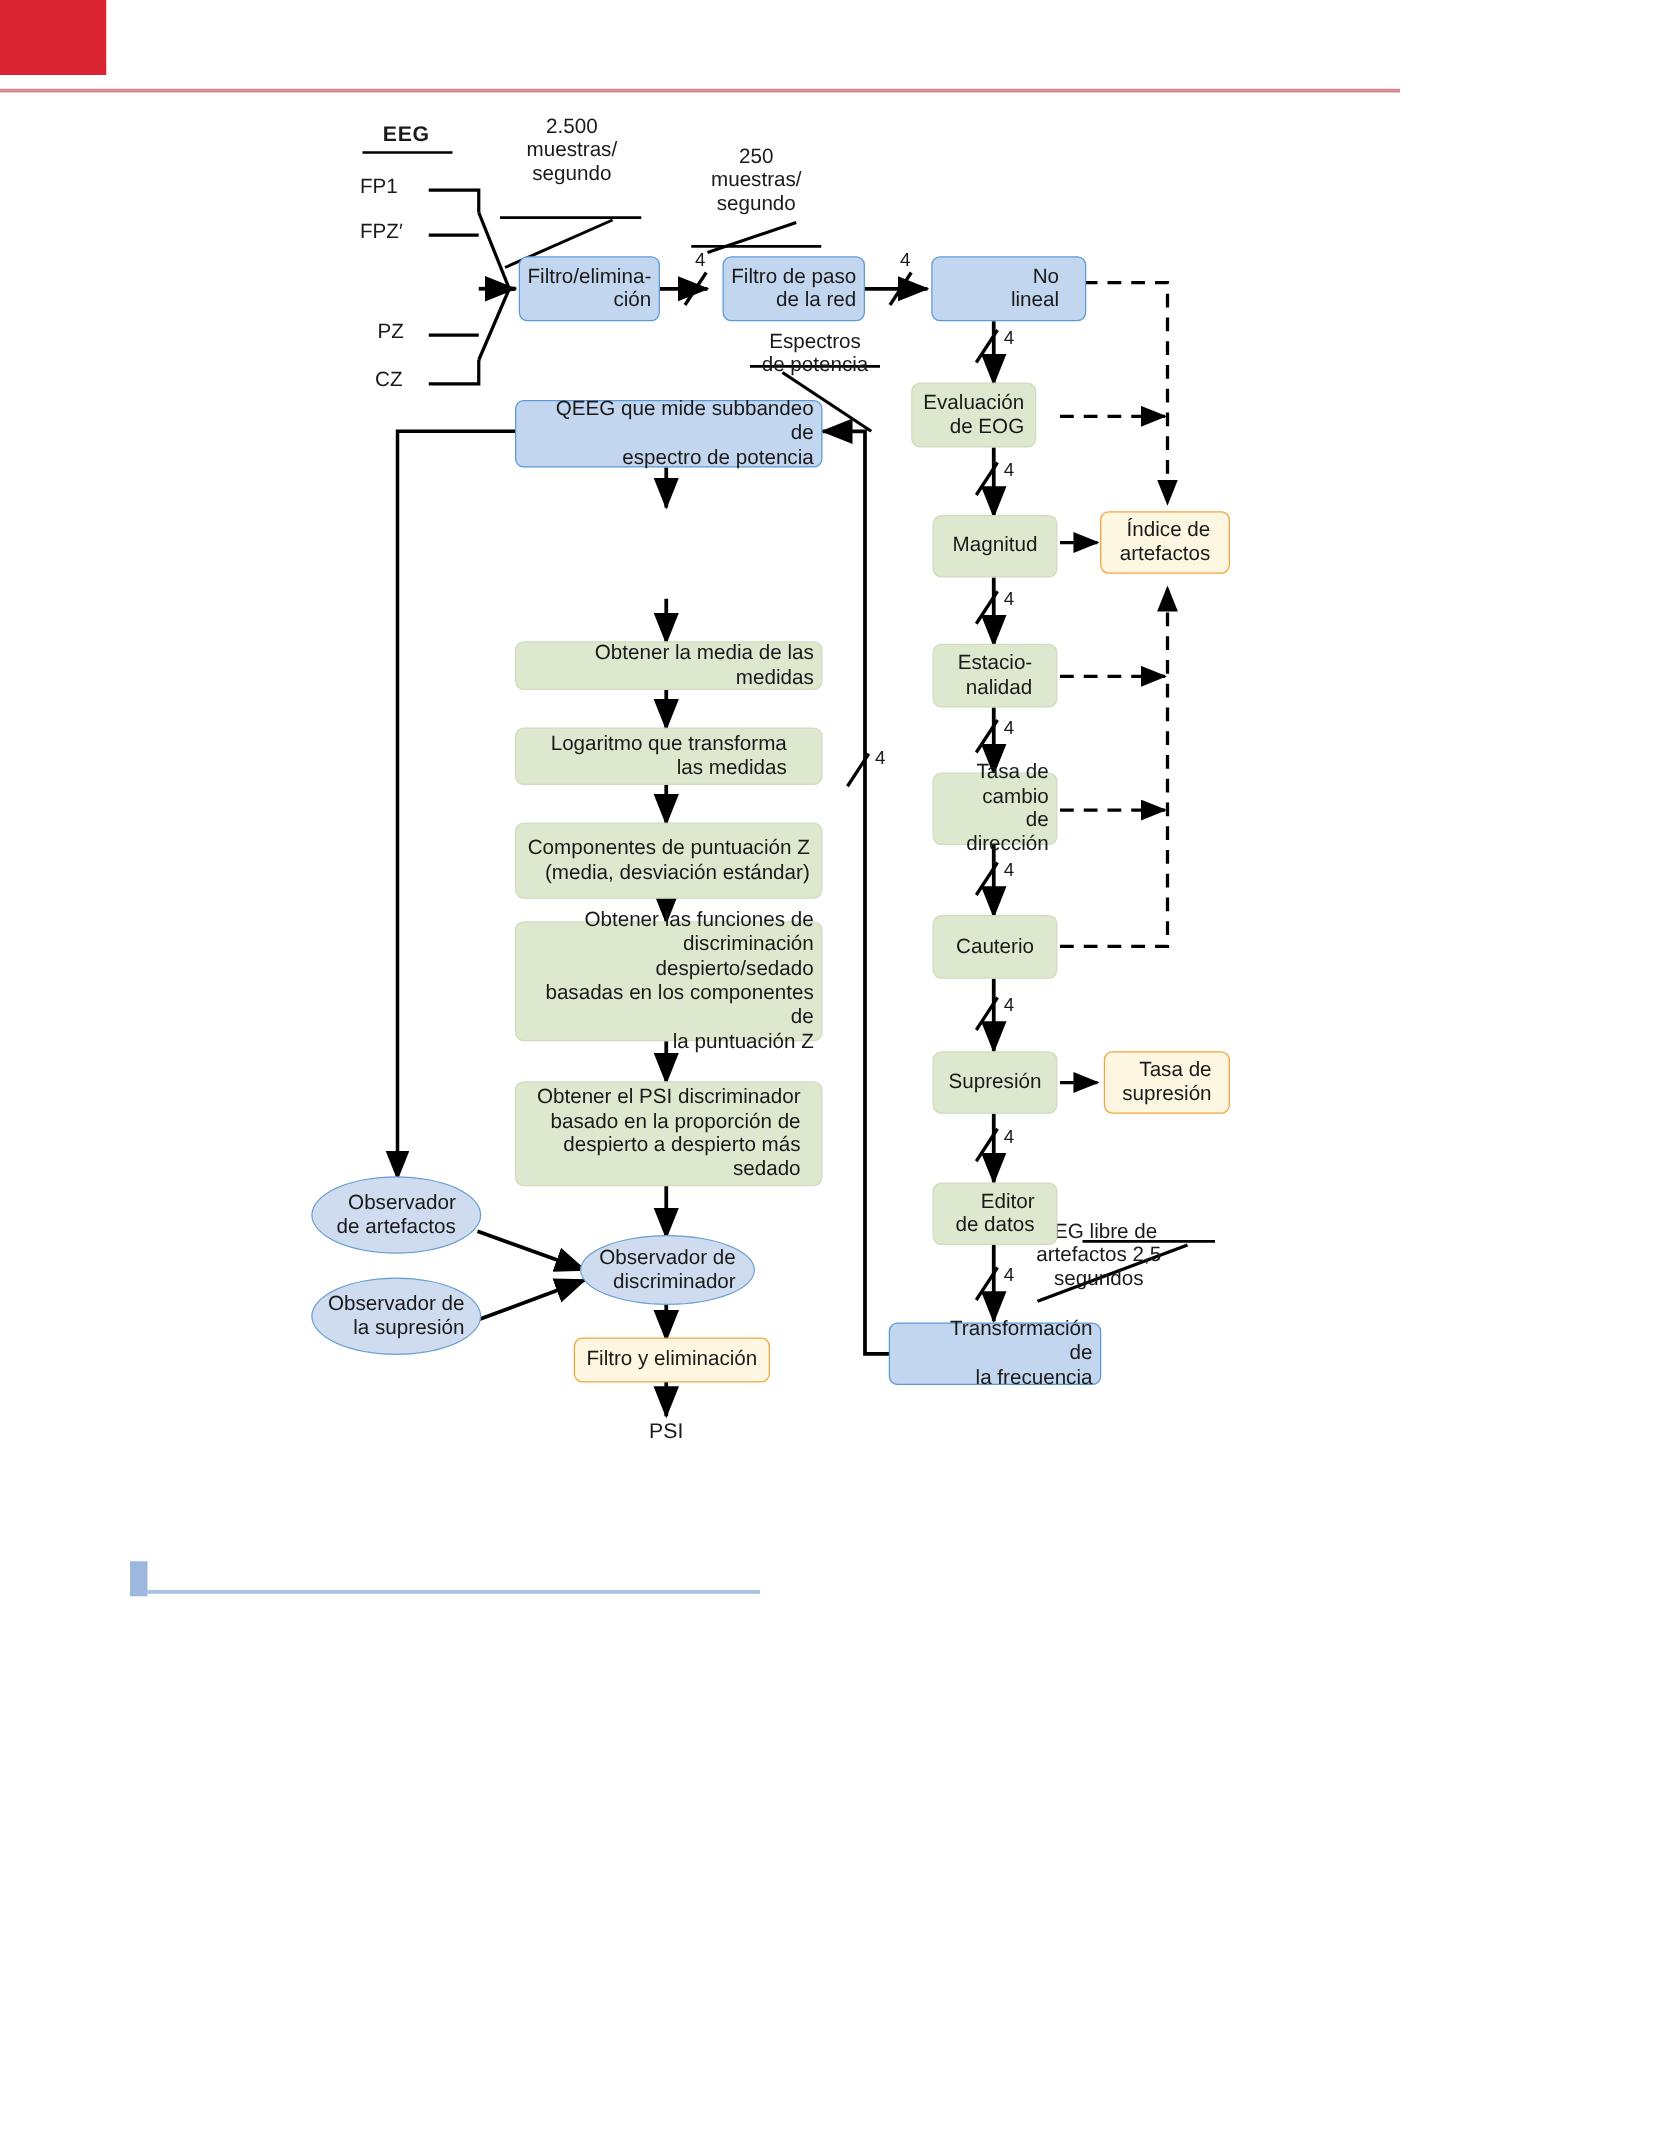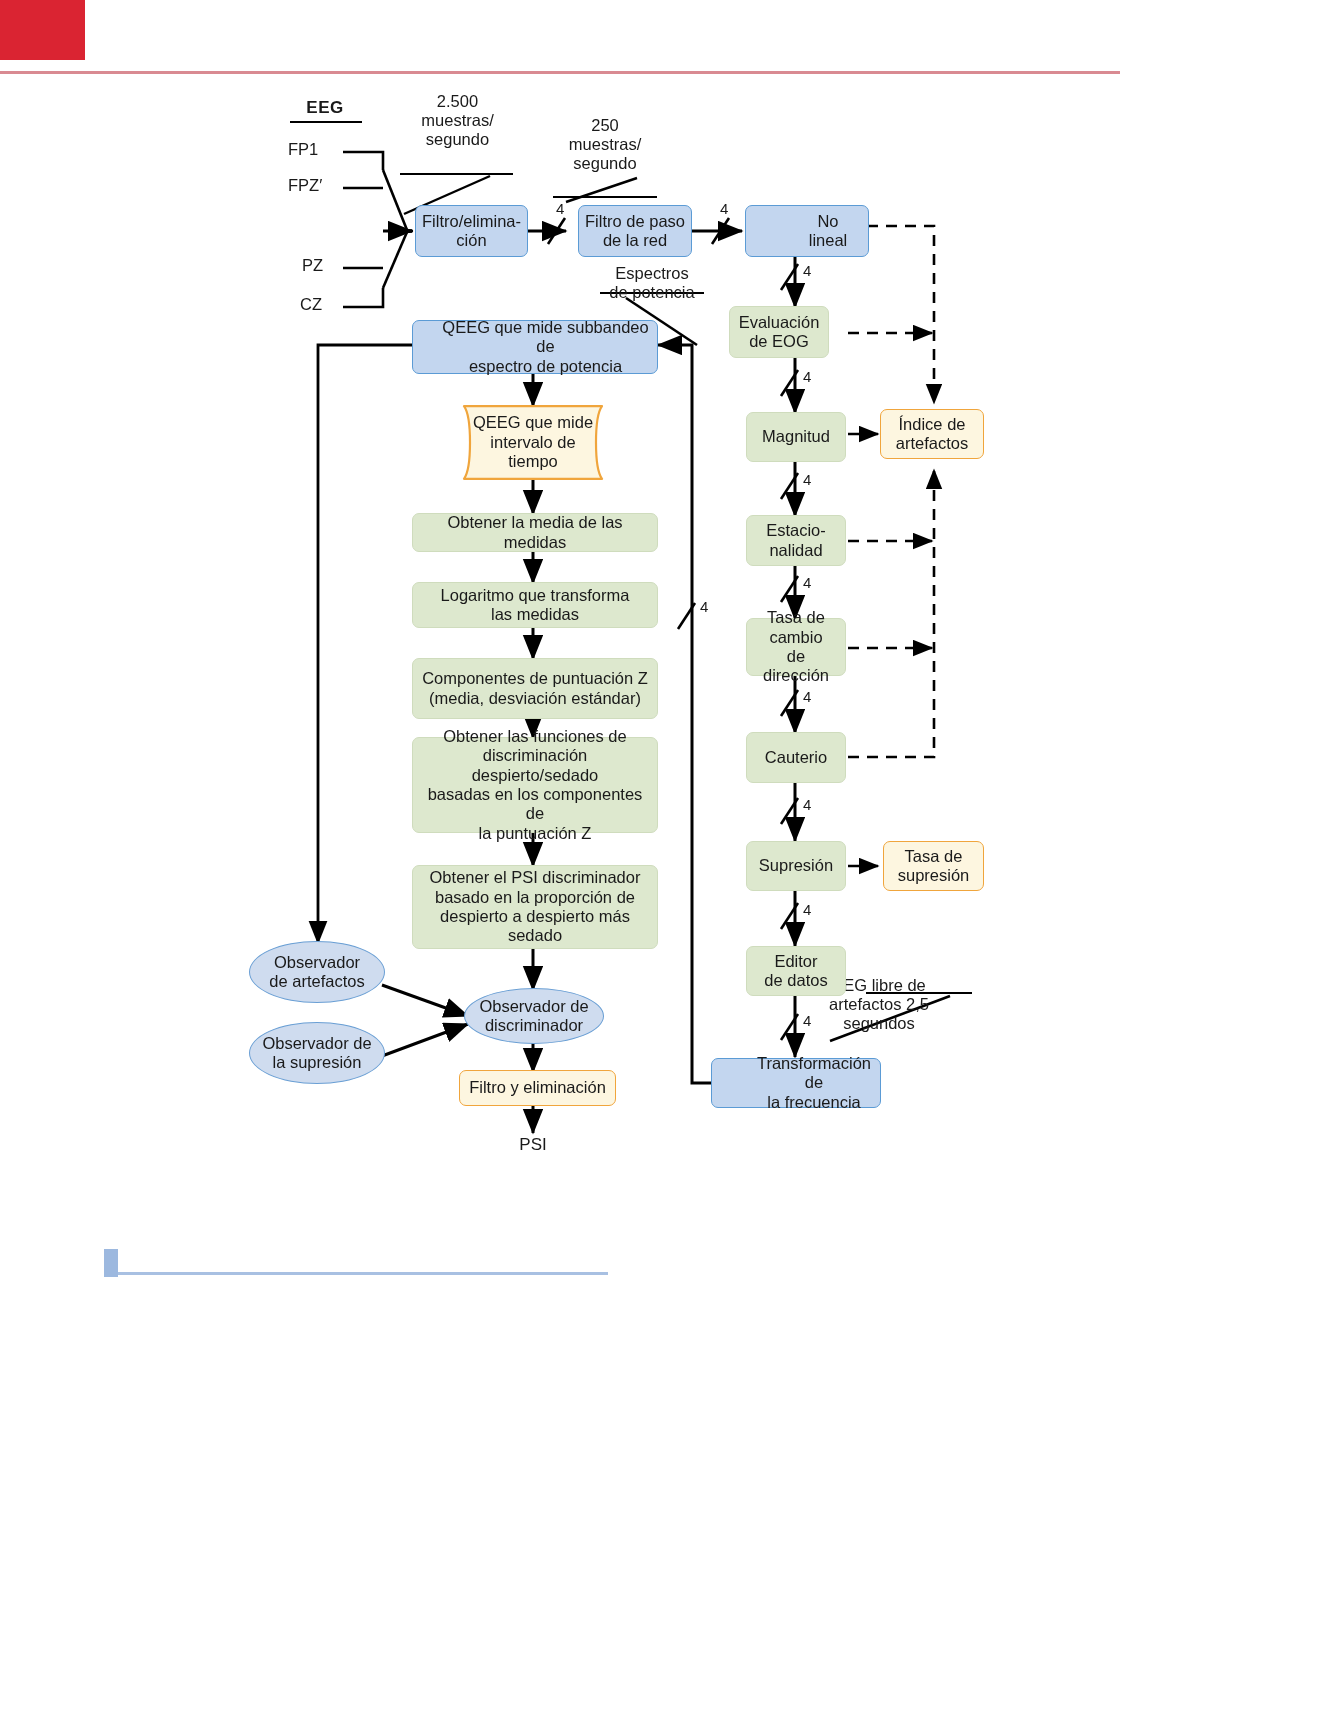--- a/index.html
+++ b/index.html
@@ -51,21 +51,21 @@
   }
   #wires { position: absolute; left: 0; top: 0; width: 1338px; height: 1711px; }
 
   
   .node {
     position: absolute;
     box-sizing: border-box;
     display: flex;
     align-items: center;
     justify-content: center;
-    text-align: center;
+    text-align: right;
     font-size: 16.5px;
     line-height: 1.18;
     border-radius: 7px;
     padding: 3px 6px;
     white-space: pre-line;
   }
   .n-blue {
     background: #c3d6ef;
     border: 1.6px solid #5b9bd5;
   }
@@ -267,28 +267,20 @@
     <div class="node n-blue" style="left:415px; top:205px; width:113px; height:52px;">Filtro/elimina-
 ción</div>
     <div class="node n-blue" style="left:578px; top:205px; width:114px; height:52px;">Filtro de paso
 de la red</div>
     <div class="node n-blue" style="left:745px; top:205px; width:124px; height:52px;padding-left:48px;">No
 lineal</div>
 
     <div class="node n-blue" style="left:412px; top:320px; width:246px; height:54px;padding-left:27px;">QEEG que mide subbandeo de
 espectro de potencia</div>
 
-    <div class="doc-wrap" style="left:450px; top:405px; width:166px; height:75px;">
-      <svg width="166" height="75" viewBox="0 0 166 75">
-        <path d="M14,1.2 H152 C144,12 144,63 152,73.8 H14 C22,63 22,12 14,1.2 Z" fill="#fdf6e0" stroke="#f0a53c" stroke-width="2.2" stroke-linejoin="round"></path>
-      </svg>
-      <div class="doc-text">QEEG que mide
-intervalo de
-tiempo</div>
-    </div>
 
     <div class="node n-green" style="left:412px; top:513px; width:246px; height:39px;">Obtener la media de las medidas</div>
     <div class="node n-green" style="left:412px; top:582px; width:246px; height:46px;">Logaritmo que transforma
 las medidas</div>
     <div class="node n-green" style="left:412px; top:658px; width:246px; height:61px;">Componentes de puntuación Z
 (media, desviación estándar)</div>
     <div class="node n-green" style="left:412px; top:865px; width:246px; height:84px;">Obtener el PSI discriminador
 basado en la proporción de
 despierto a despierto más
 sedado</div>

